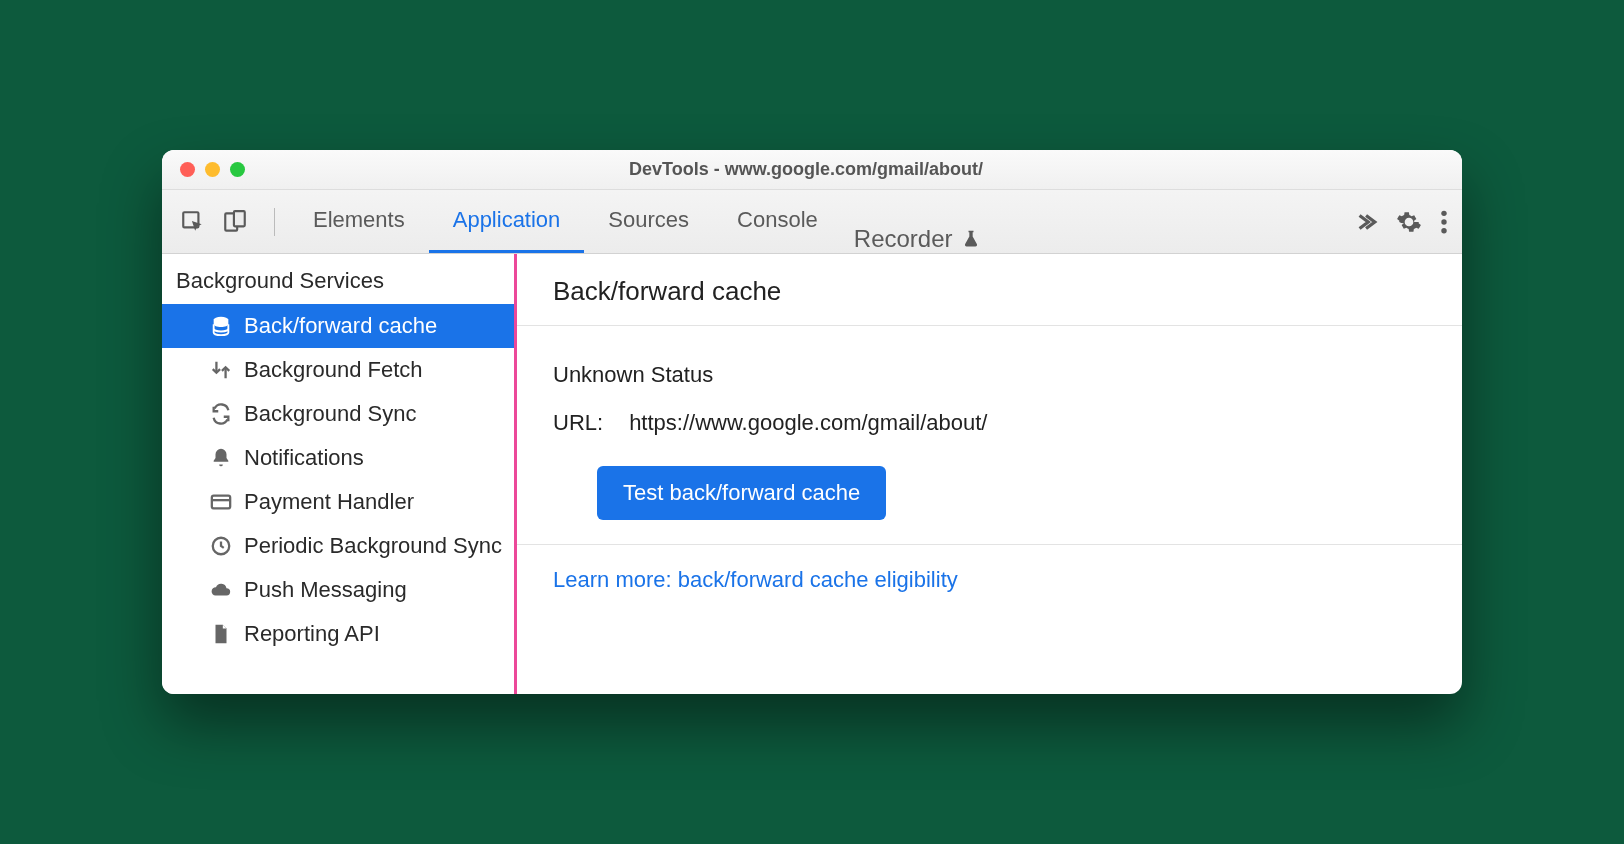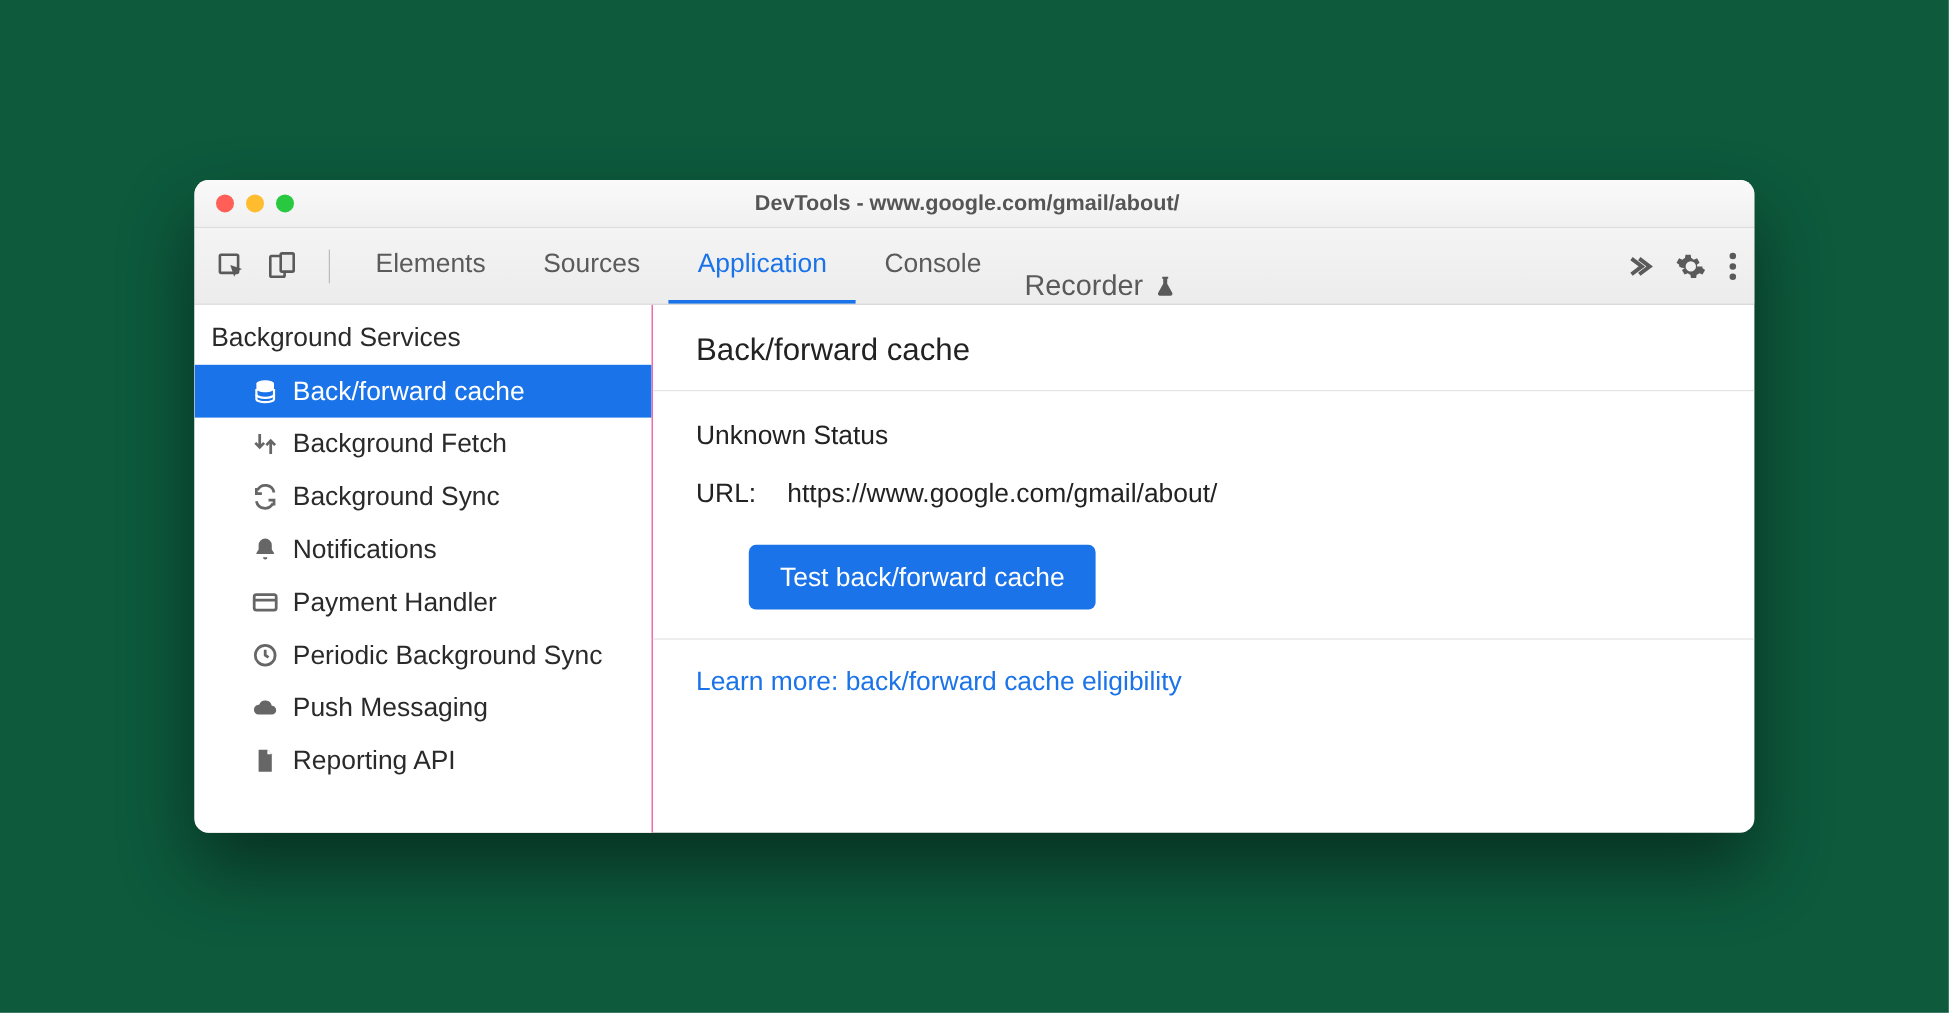--- a/index.html
+++ b/index.html
@@ -75,22 +75,22 @@
     cursor:pointer;
   }
   .tab.active { color:#1a73e8; border-bottom-color:#1a73e8; }
   .right-tools { margin-left:auto; display:flex; align-items:center; gap: 18px; color:#5a5a5a; }
   .rec-wrap { display:flex; align-items:center; gap:8px; font-size:24px; color:#5a5a5a; padding:0 12px;}
   .body {
     display:flex;
     height: 440px;
   }
   .sidebar {
-    width: 382px;
-    border-right: 1px solid #ec4899;
+    width: 355px;
+    border-right: 3px solid #ec4899;
     overflow:hidden;
     background:#fff;
   }
   .side-heading {
     padding: 14px 14px 10px;
     font-size: 22px;
     color:#2a2a2a;
   }
   .side-item {
     display:flex;
@@ -114,21 +114,21 @@
     padding: 22px 36px 18px;
     font-size: 26px;
     color:#222;
     border-bottom: 1px solid #e3e3e3;
   }
   .main-content {
     padding: 24px 36px;
     font-size: 22px;
     color:#222;
   }
-  .status { margin-bottom: 22px; font-size:22px; }
+  .status { margin-bottom: 22px; font-size:22px;margin-top:12px; }
   .url-row { display:flex; gap: 26px; margin-bottom: 30px; font-size:22px;}
   .url-label { color:#222; }
   .url-val { color:#222; }
   .test-btn {
     display:inline-block;
     background:#1a73e8;
     color:#fff;
     font-size:22px;
     font-weight:500;
     padding: 14px 26px;
@@ -172,22 +172,22 @@
     <div class="icon-btn">
       <svg width="26" height="26" viewBox="0 0 24 24" fill="none" stroke="currentColor" stroke-width="2">
           <rect x="3" y="4" width="11" height="16" rx="1"></rect>
           <rect x="11" y="2" width="10" height="14" rx="1" fill="#ececec"></rect>
         </svg>
     </div>
     <div class="divider"></div>
 
     <div class="tabs">
       <div class="tab">Elements</div>
+      <div class="tab active">Application</div>
       <div class="tab">Sources</div>
-      <div class="tab active">Application</div>
       <div class="tab">Console</div>
       <div class="rec-wrap">
         <span>Recorder</span>
         <span>
           <svg width="20" height="20" viewBox="0 0 24 24" fill="currentColor">
               <path d="M9 2h6v2h-1v5l5 9a2 2 0 0 1-1.8 3H6.8A2 2 0 0 1 5 18l5-9V4H9V2z"></path>
             </svg>
         </span>
       </div>
     </div>

